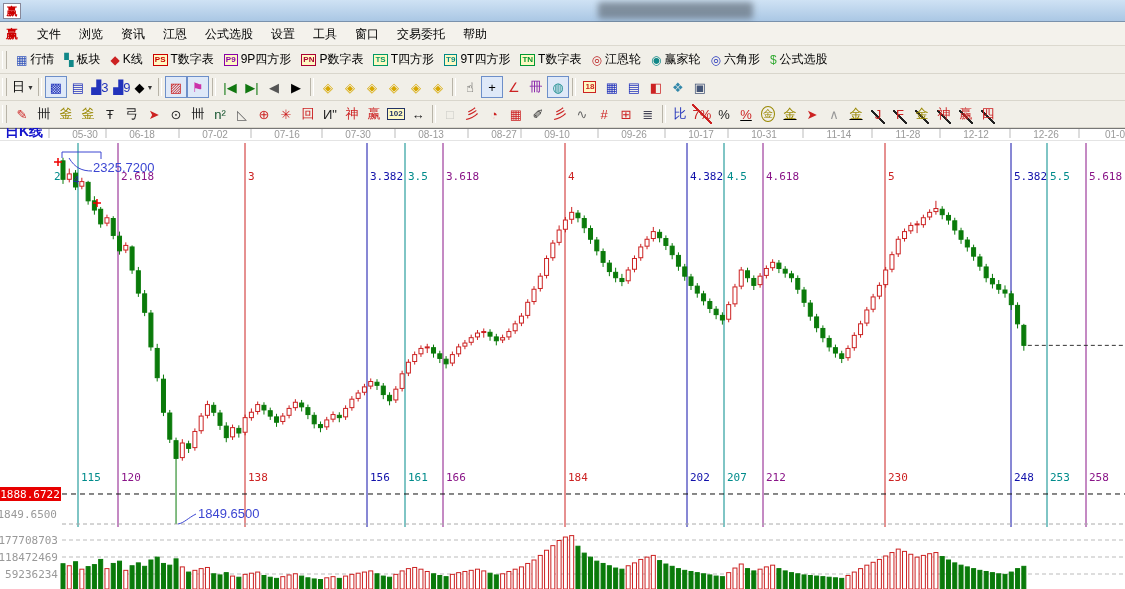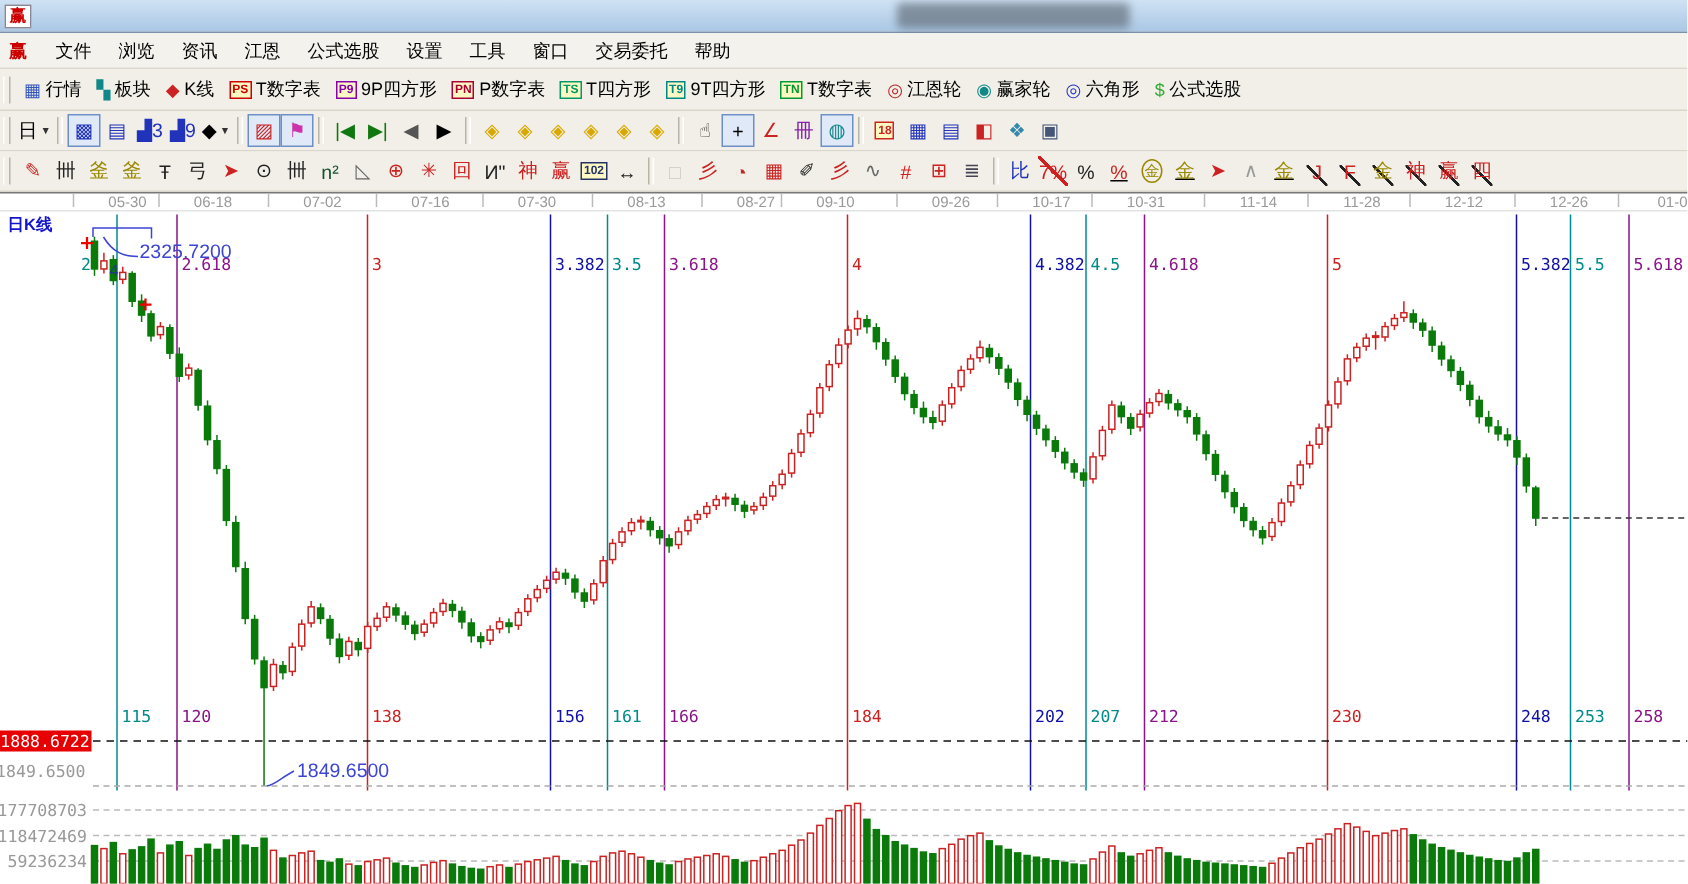--- a/index.html
+++ b/index.html
@@ -37,22 +37,22 @@
   .ibtn.sel{outline:1px solid #6d8fc9;background:#dfe9f8;}
   .ibtn .dd{font-size:7px;color:#333;margin-left:2px;}
   .ibtn.u{text-decoration:underline;}
   .ibtn.ang{background-image:linear-gradient(45deg,transparent 46%,#222 46%,#222 54%,transparent 54%);
     background-size:14px 14px;background-repeat:no-repeat;background-position:center bottom;}
   .ibtn.strike{background-image:linear-gradient(45deg,transparent 46%,#c22 46%,#c22 54%,transparent 54%);}
   .ibtn.circ > span{border:1px solid currentColor;border-radius:50%;padding:0 1px;font-size:10px;}
   .dis{opacity:.45;}
   
   #chart-svg{position:absolute;left:0;top:0;z-index:1;}
-  .pane-label{position:absolute;left:5px;top:142px;z-index:2;color:#1414cc;
-    font-size:11px;font-weight:bold;text-align:center;}
+  .pane-label{position:absolute;left:5px;top:123px;z-index:2;color:#1414cc;
+    font-size:14px;font-weight:bold;text-align:center;}
 </style>
 </head>
 <body>
 
 <div class="window">
   <div class="titlebar">
     <span class="appicon">赢</span>
     <span class="artifact"></span>
   </div>
   <div class="menubar">

